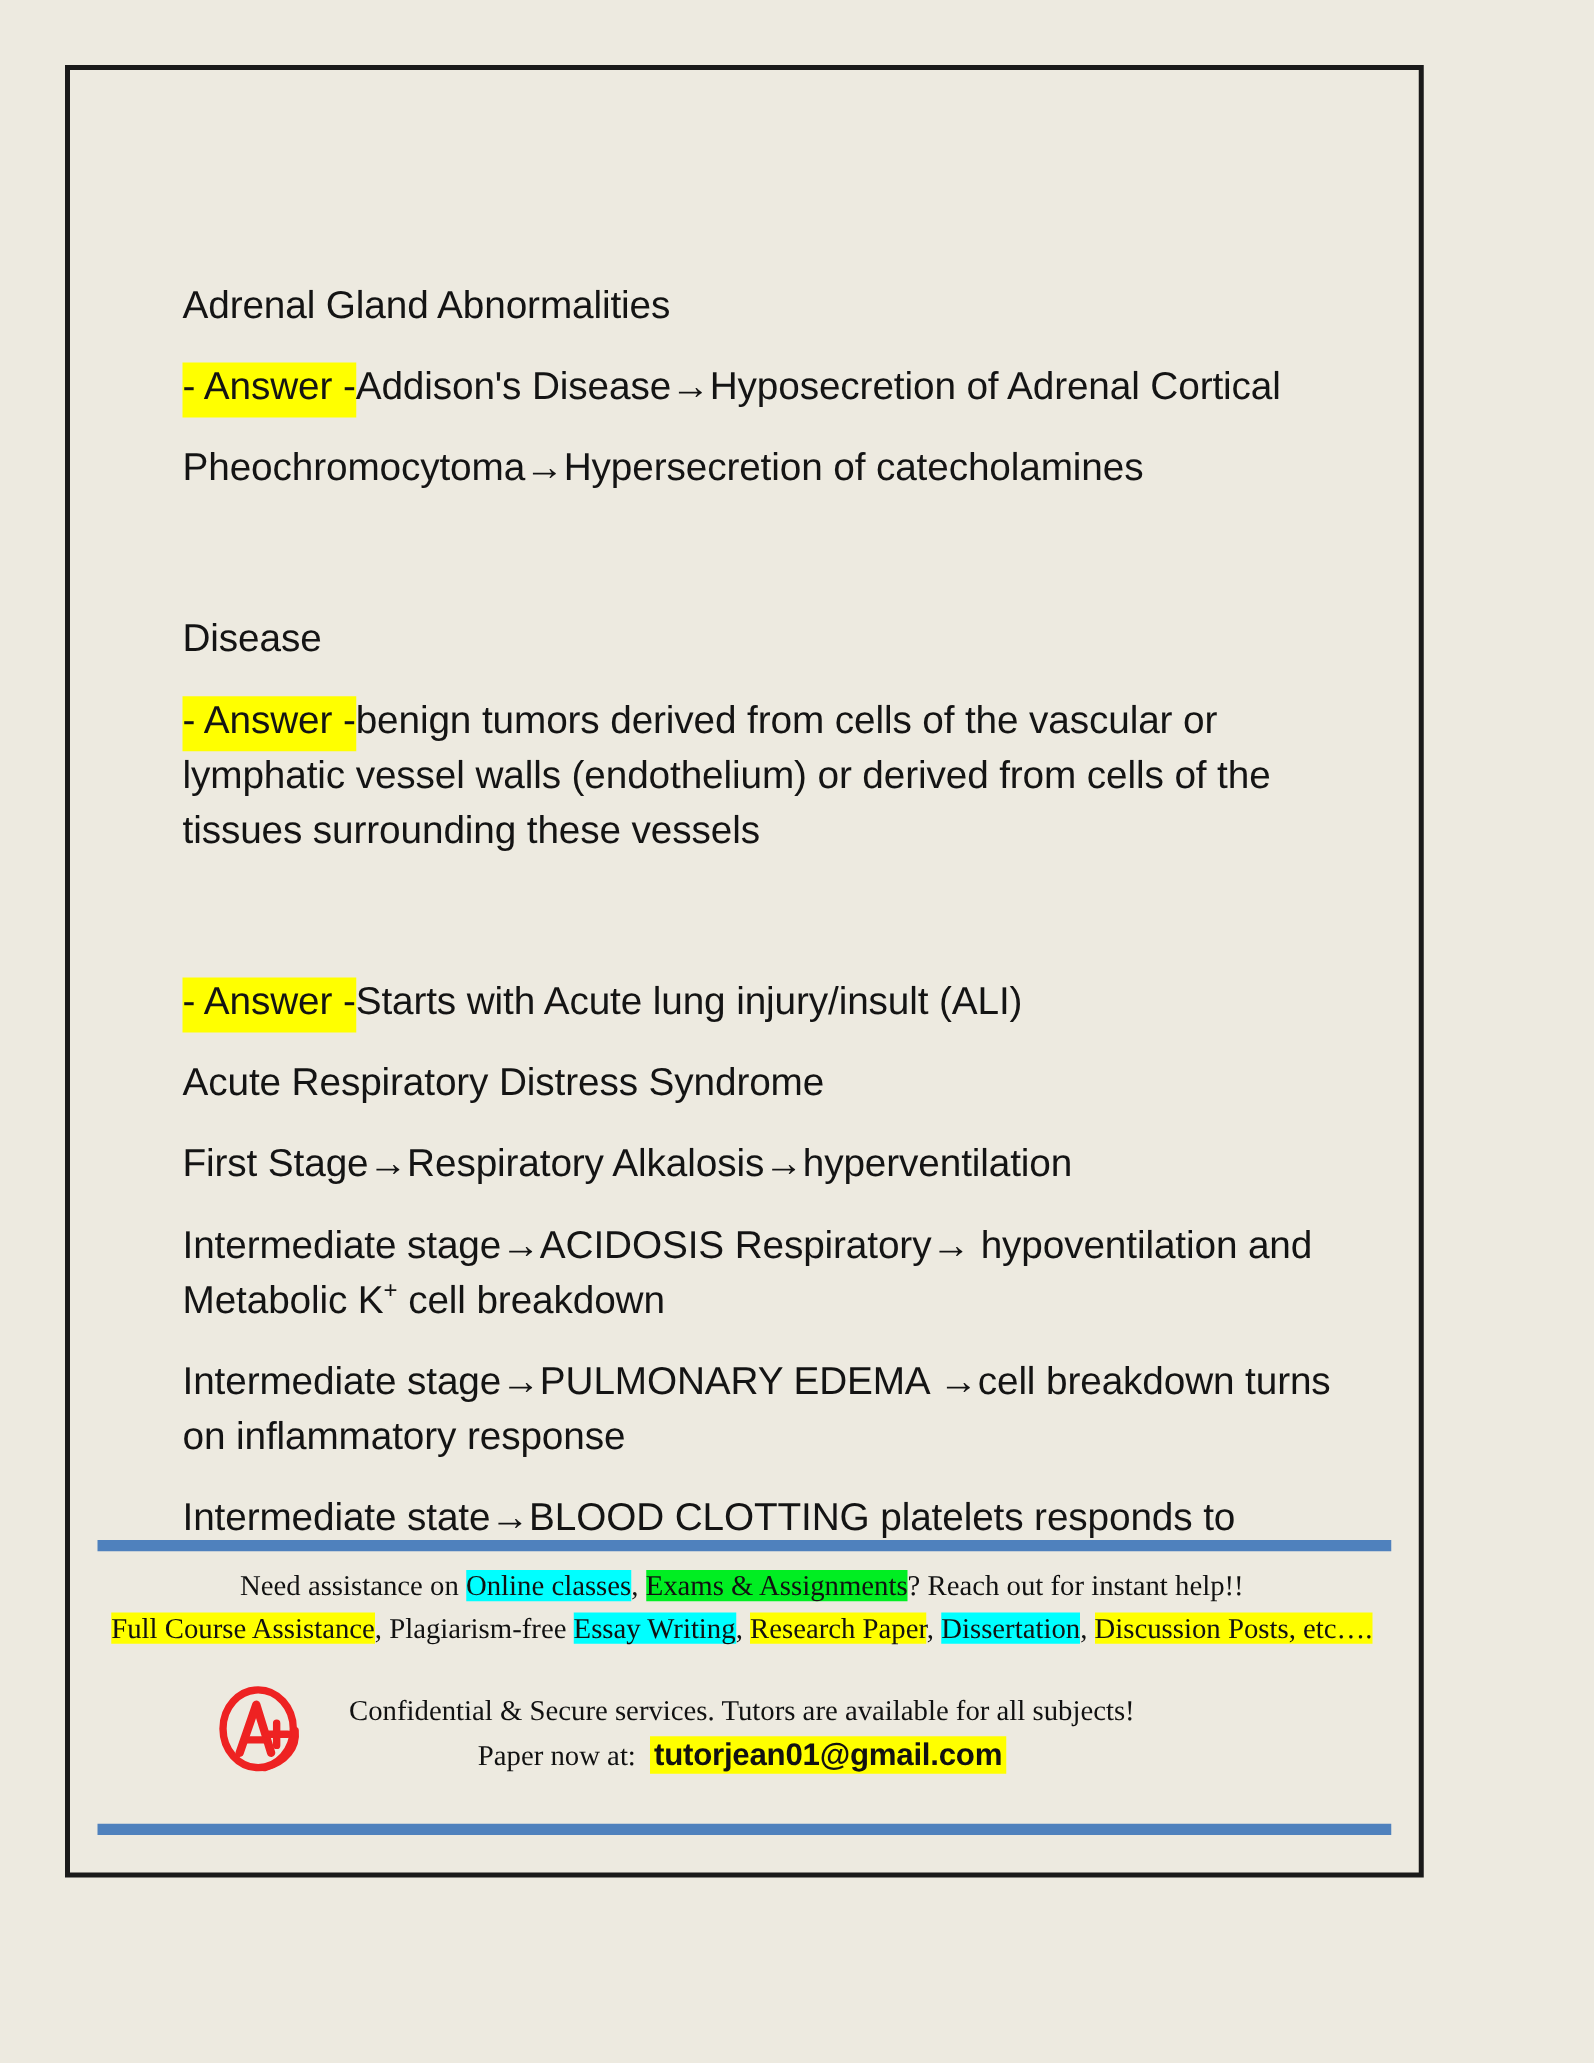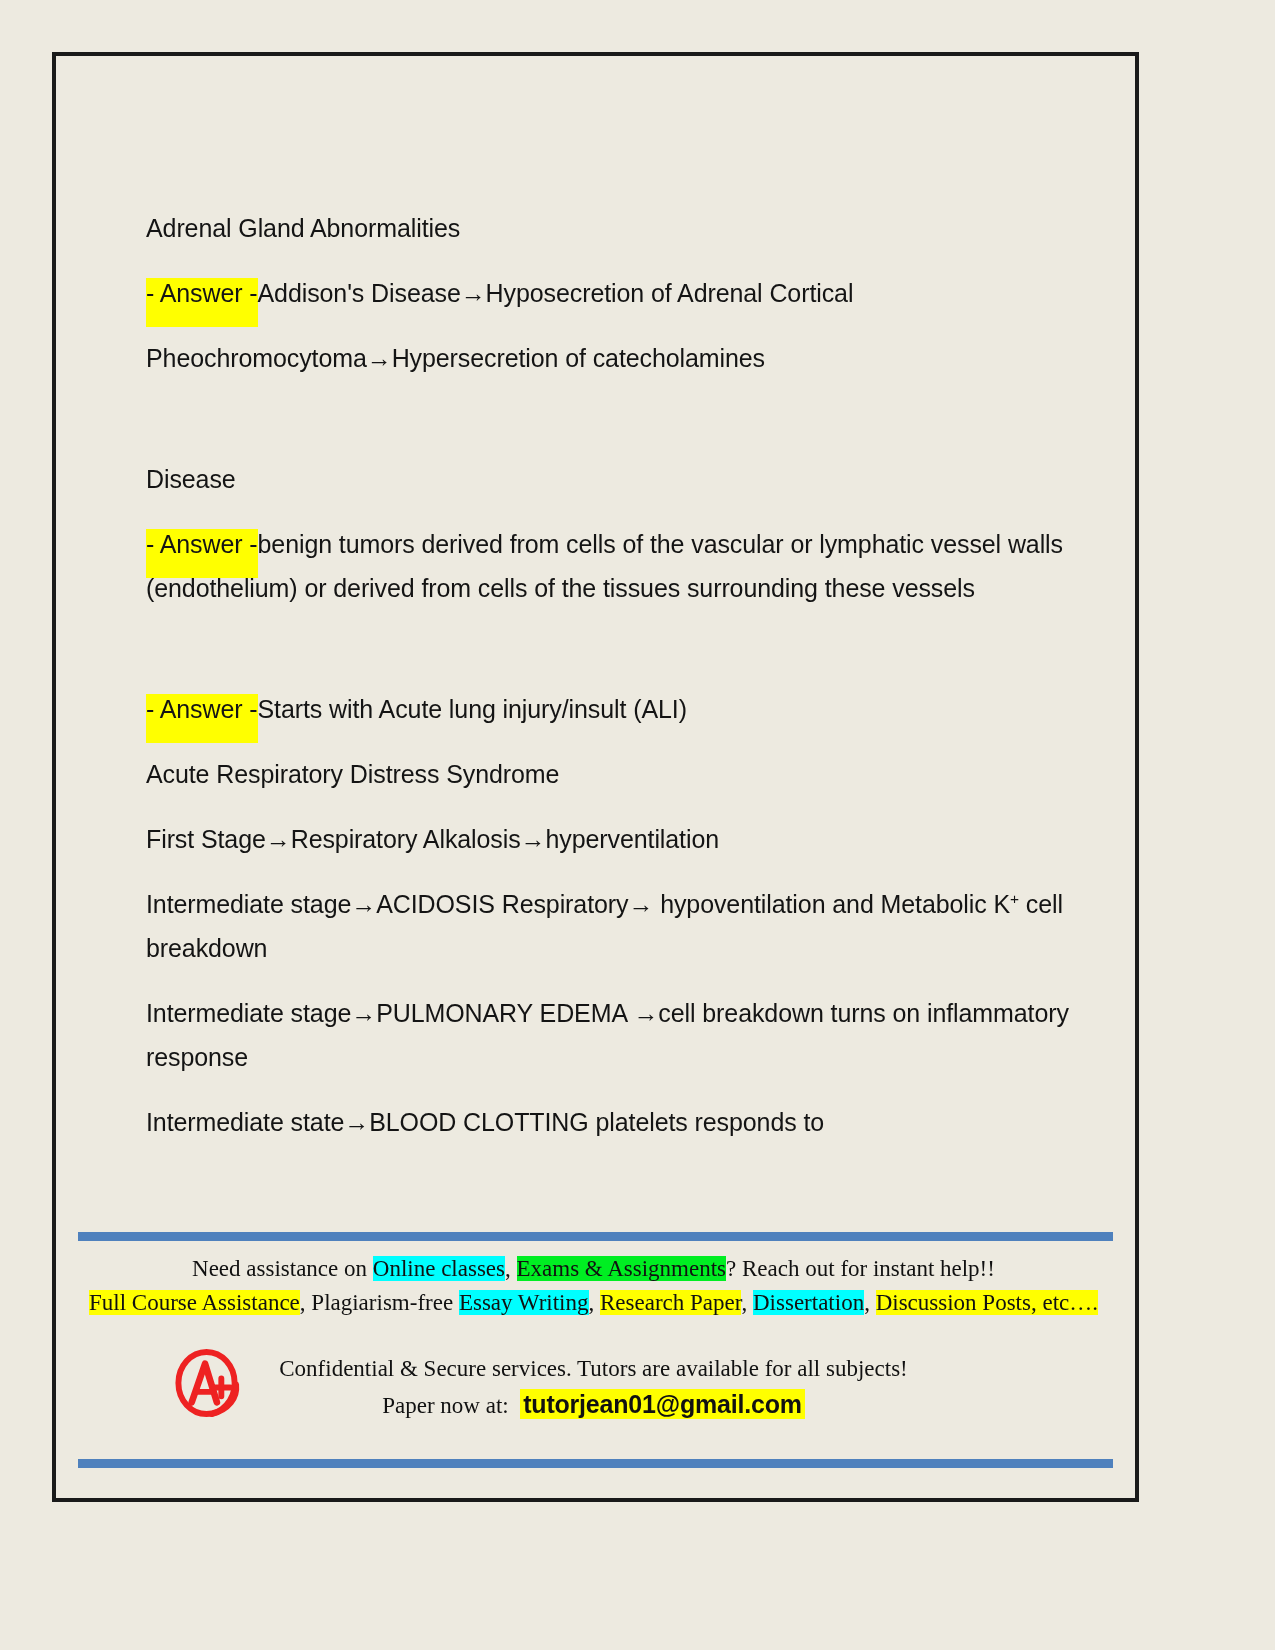--- a/index.html
+++ b/index.html
@@ -29,33 +29,33 @@
   
   #note {
     position: absolute;
     left: 90px;
     top: 150px;
     width: 930px;
   }
 
   .para {
     font-family: "Liberation Sans", sans-serif;
-    font-size: 25px;
+    font-size: 31px;
     line-height: 44px;
     color: #141414;
-    margin: 0 0 21px 0;
+    margin: 16px 0 21px 0;
     letter-spacing: -0.1px;
     white-space: pre-wrap;
   }
   .para.tight { margin-bottom: 0; }
   .gap { height: 56px; }
 
   .hl-answer {
     background: #FFFF00;
-    padding: 1px 0 20px 0;
+    padding: 1px 0 8px 0;
   }
 
   sup.plus {
     font-size: 0.62em;
     vertical-align: super;
     line-height: 0;
   }
 
   
   #footer {

